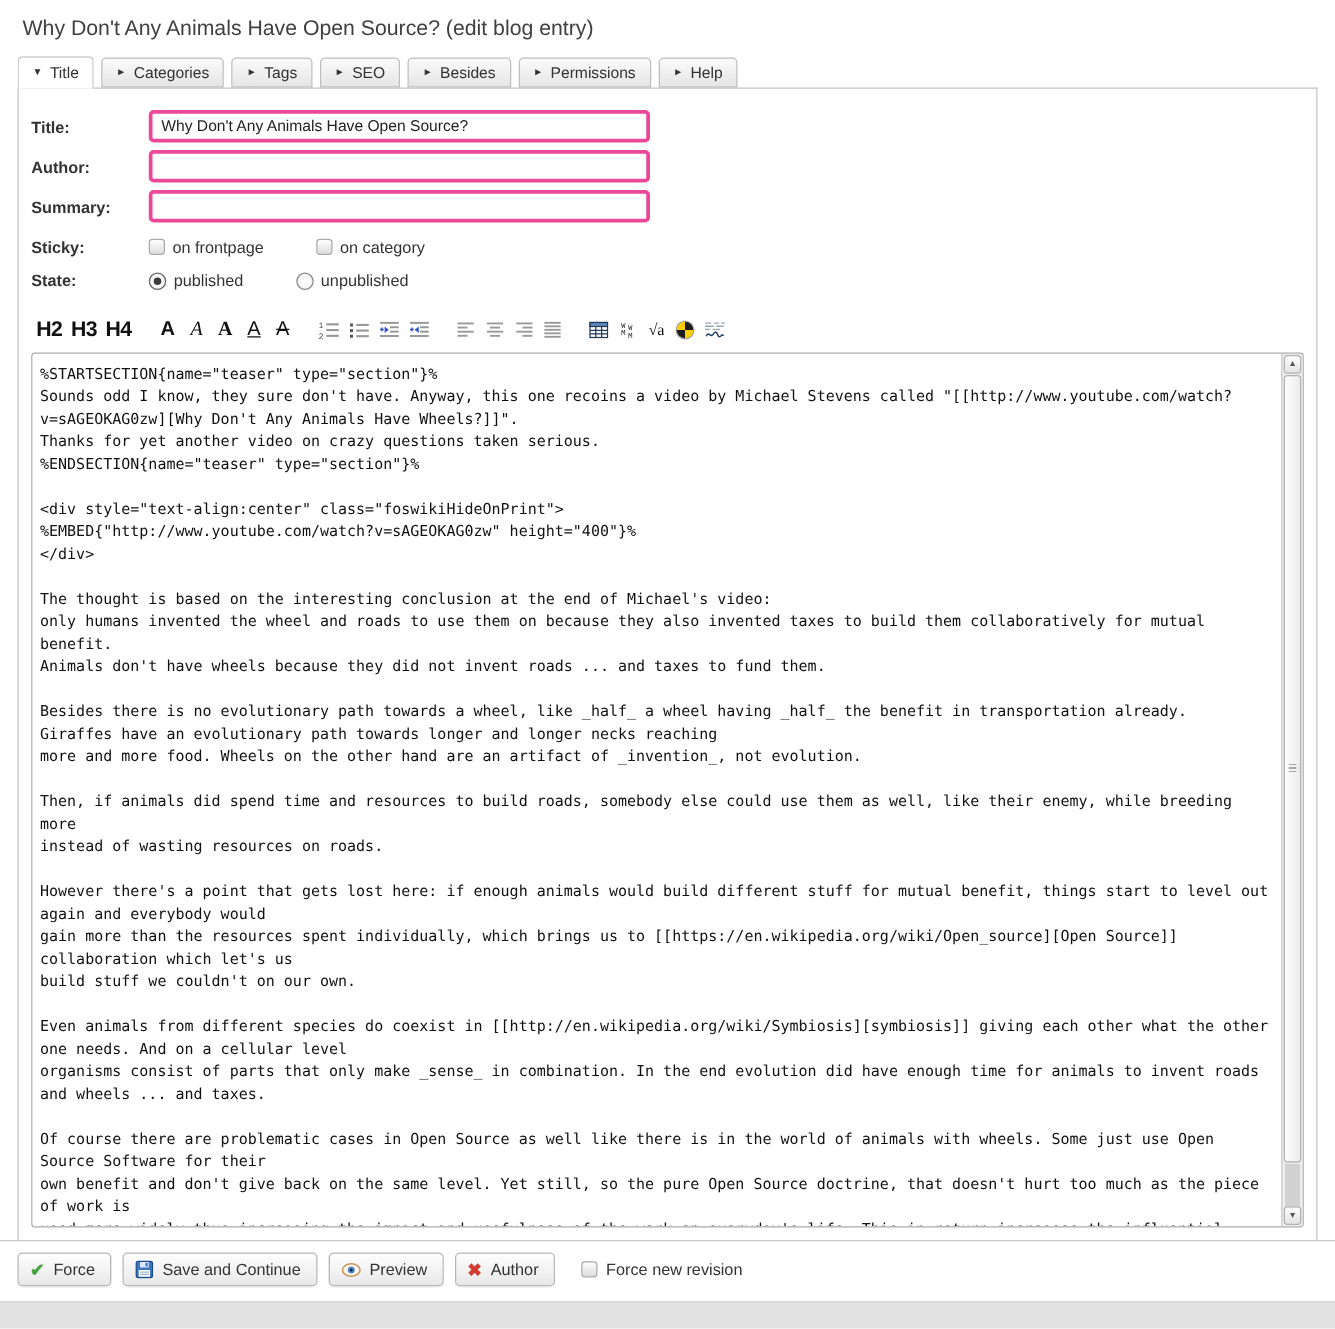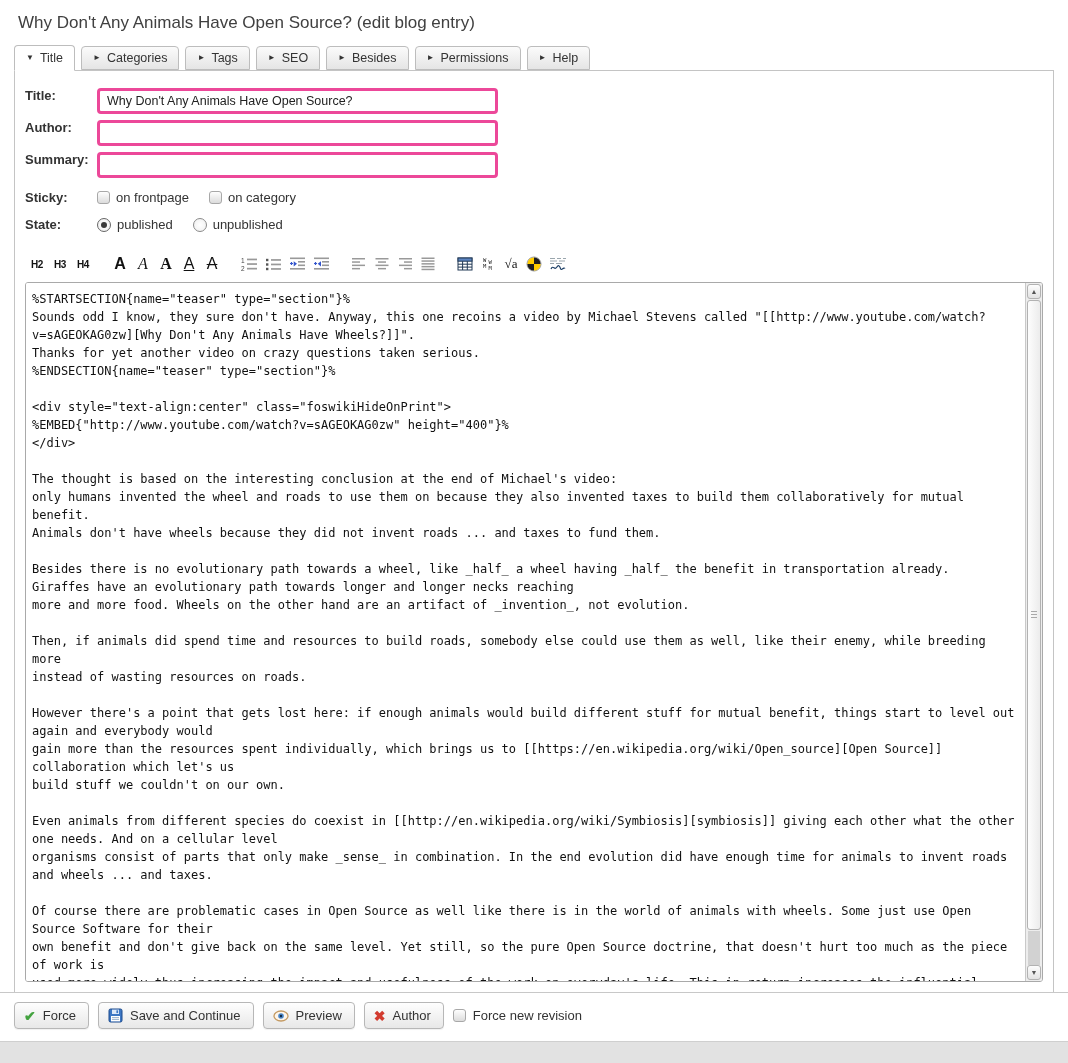--- a/index.html
+++ b/index.html
@@ -18,21 +18,21 @@
     background:linear-gradient(#fbfbfb,#e5e5e5); font-size:12.5px; color:#333; cursor:pointer;
   }
   .tab.active { background:#fff; border-bottom:1px solid #fff; margin-bottom:-1px; height:26px; z-index:3; }
   .tab-marker { font-size:8px; color:#333; line-height:1; }
 
   
   .panel {
     margin:0 14px; border:1px solid #c4c4c4; border-bottom:none; background:#fff;
     padding:17px 10px 10px 10px; position:relative; z-index:1;
   }
-  .form-row { display:flex; align-items:flex-start; margin-bottom:6px; }
+  .form-row { display:flex; align-items:center; margin-bottom:6px;gap:22px; }
   .form-row.gap-top { margin-top:12px; margin-bottom:10px; }
   .form-label { width:72px; flex:none; font-size:13px; font-weight:bold; color:#333; }
   .text-field {
     width:401px; height:26px; border:3px solid #ec4899; border-radius:4px;
     padding:0 7px; font-family:"Liberation Sans",sans-serif; font-size:12.5px; color:#222; outline:none;
   }
   .choice { display:inline-flex; align-items:center; gap:6px; margin-right:20px; font-size:13px; color:#333; cursor:pointer; }
   .radio {
     width:14px; height:14px; border-radius:50%; border:1px solid #8a8a8a;
     background:radial-gradient(#fff,#eee); position:relative; flex:none;
@@ -46,21 +46,21 @@
     background:linear-gradient(#fefefe,#dcdcdc); flex:none;
   }
 
   
   .toolbar { display:flex; align-items:center; gap:3px; margin:20px 0 6px 2px; height:24px; }
   .tb-btn {
     height:22px; min-width:20px; padding:0 2px; border:none; background:transparent;
     display:inline-flex; align-items:center; justify-content:center; cursor:pointer;
     font-family:"Liberation Sans",sans-serif; color:#111;
   }
-  .tb-h { font-size:10px; font-weight:bold; letter-spacing:-0.5px; }
+  .tb-h { font-size:17px; font-weight:bold; letter-spacing:-0.5px; }
   .tb-a { font-size:16px; line-height:1; }
   .tb-bold { font-weight:bold; }
   .tb-italic { font-style:italic; font-family:"Liberation Serif",serif; }
   .tb-typewriter { font-weight:bold; font-family:"Liberation Serif",serif; }
   .tb-underline { text-decoration:underline; }
   .tb-strike { text-decoration:line-through; }
   .tb-math { font-size:13px; font-family:"Liberation Serif",serif; }
   .tb-gap { width:11px; flex:none; }
 
   
@@ -95,21 +95,21 @@
   .full-rule { border-top:1px solid #c8c8c8; }
   .action-bar { display:flex; align-items:center; gap:9px; padding:9px 0 0 14px; }
   .btn {
     display:inline-flex; align-items:center; gap:7px; height:27px; padding:0 12px 0 9px;
     border:1px solid #b7b7b7; border-radius:4px; background:linear-gradient(#fefefe,#e8e8e8);
     font-family:"Liberation Sans",sans-serif; font-size:13px; color:#333; cursor:pointer;
     box-shadow:0 1px 1px rgba(0,0,0,0.06);
   }
   .btn-check-glyph { color:#44a340; font-size:14px; font-weight:bold; }
   .btn-x-glyph { color:#d23b2f; font-size:14px; font-weight:bold; }
-  .force-rev { display:inline-flex; align-items:center; gap:7px; font-size:13px; color:#333; }
+  .force-rev { display:inline-flex; align-items:center; gap:7px; margin-left:12px; font-size:13px; color:#333; }
   .footer-band { position:absolute; left:0; right:0; bottom:0; height:22px; background:#e2e2e2; border-top:1px solid #cfcfcf; }
 
   svg { display:block; }
 </style>
 </head>
 <body>
 
 <div class="page-title">Why Don't Any Animals Have Open Source? (edit blog entry)</div>
 
 <div class="tabs">

